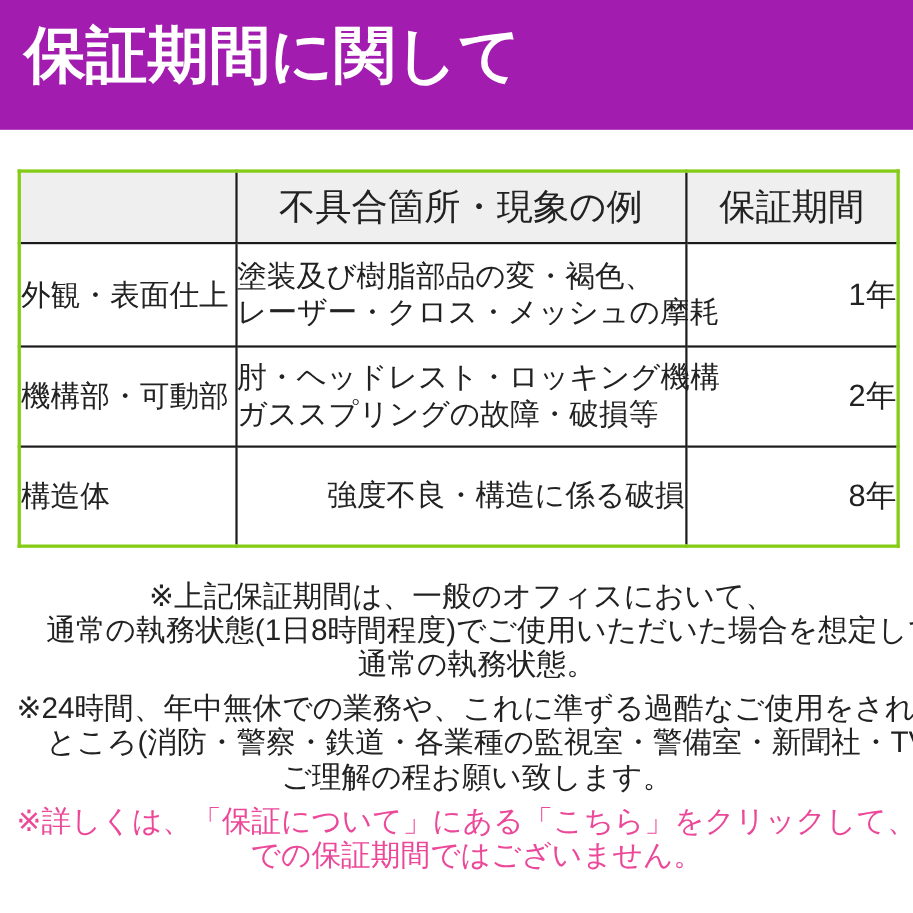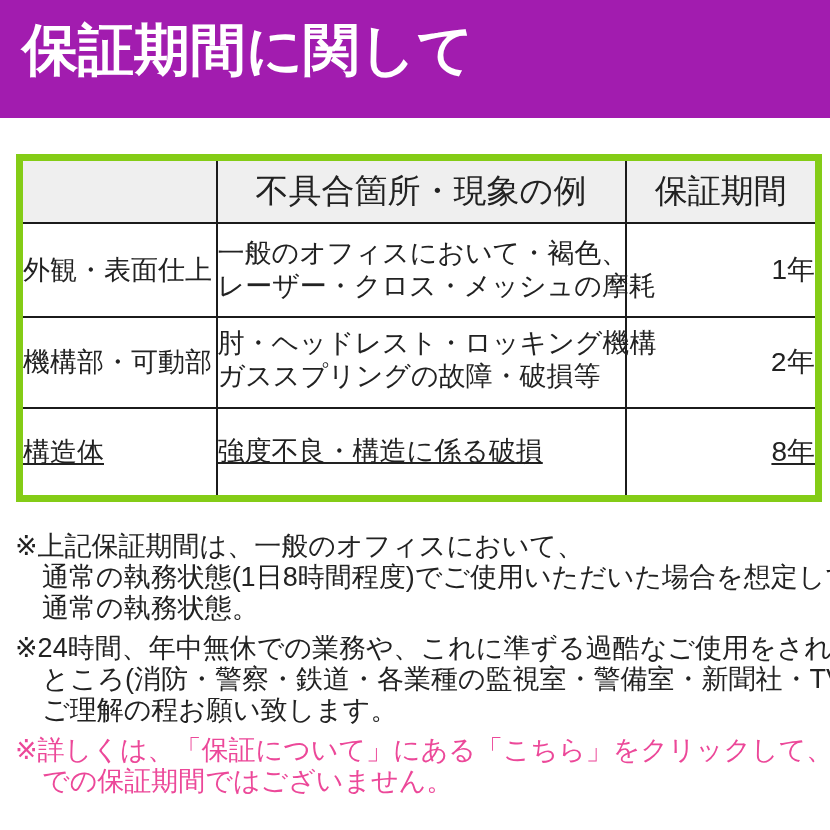--- a/index.html
+++ b/index.html
@@ -31,74 +31,74 @@
     letter-spacing: 0px;
     white-space: nowrap;
   }
 
   
   table.warranty {
     margin: 36px 0 0 16px;
     width: 799px;
     table-layout: fixed;
     border-collapse: collapse;
-    border: 7px solid #84cc16;
+    border: 3px solid #84cc16;
   }
   table.warranty col.c1 { width: 197px; }
   table.warranty col.c2 { width: 409px; }
   table.warranty col.c3 { width: 193px; }
 
   table.warranty th,
   table.warranty td {
     border: 2px solid #1b1b1b;
     vertical-align: middle;
     padding: 0;
   }
   table.warranty thead tr { height: 65px; }
   table.warranty tbody tr:nth-child(1) { height: 94px; }
-  table.warranty tbody tr:nth-child(2) { height: 91px; font-family: Liberation Mono, monospace; }
-  table.warranty tbody tr:nth-child(3) { height: 91px; text-decoration: underline; }
+  table.warranty tbody tr:nth-child(2) { height: 91px; }
+  table.warranty tbody tr:nth-child(3) { height: 91px; }
 
   table.warranty th {
     background: #efefef;
     font-size: 33px;
     font-weight: normal;
     text-align: center;
     white-space: nowrap;
   }
   td.category {
     text-align: left;
     font-size: 27px;
     white-space: nowrap;
   }
   td.examples {
     font-size: 27px;
     line-height: 33px;
     padding-left: 8px;
     text-align: left;
   }
   td.examples.centered {
-    text-align: left;
+    text-align: right;
     padding-left: 0;
   }
   td.period {
     text-align: right;
     font-size: 28px;
     white-space: nowrap;
   }
   .ex-line { white-space: nowrap; }
 
   
   .notes {
     margin: 29px 5px 0 15px;
     font-size: 27px;
     line-height: 31px;
   }
   .note { margin: 0 0 9px 0; }
-  .note-line { padding-left: 27px; white-space: nowrap; }
+  .note-line { padding-left: 27px; white-space: nowrap; text-align: center; }
   .note-line.first { padding-left: 0; }
   .note.red { color: #ec4899; }
 </style>
 </head>
 <body>
 
 <header class="banner">
   <h1>保証期間に関して</h1>
 </header>
 
@@ -112,21 +112,21 @@
     <tr>
       <th></th>
       <th>不具合箇所・現象の例</th>
       <th>保証期間</th>
     </tr>
   </thead>
   <tbody>
     <tr>
       <td class="category">外観・表面仕上</td>
       <td class="examples">
-        <div class="ex-line">一般のオフィスにおいて・褐色、</div>
+        <div class="ex-line">塗装及び樹脂部品の変・褐色、</div>
         <div class="ex-line">レーザー・クロス・メッシュの摩耗</div>
       </td>
       <td class="period">1年</td>
     </tr>
     <tr>
       <td class="category">機構部・可動部</td>
       <td class="examples">
         <div class="ex-line">肘・ヘッドレスト・ロッキング機構</div>
         <div class="ex-line">ガススプリングの故障・破損等</div>
       </td>

